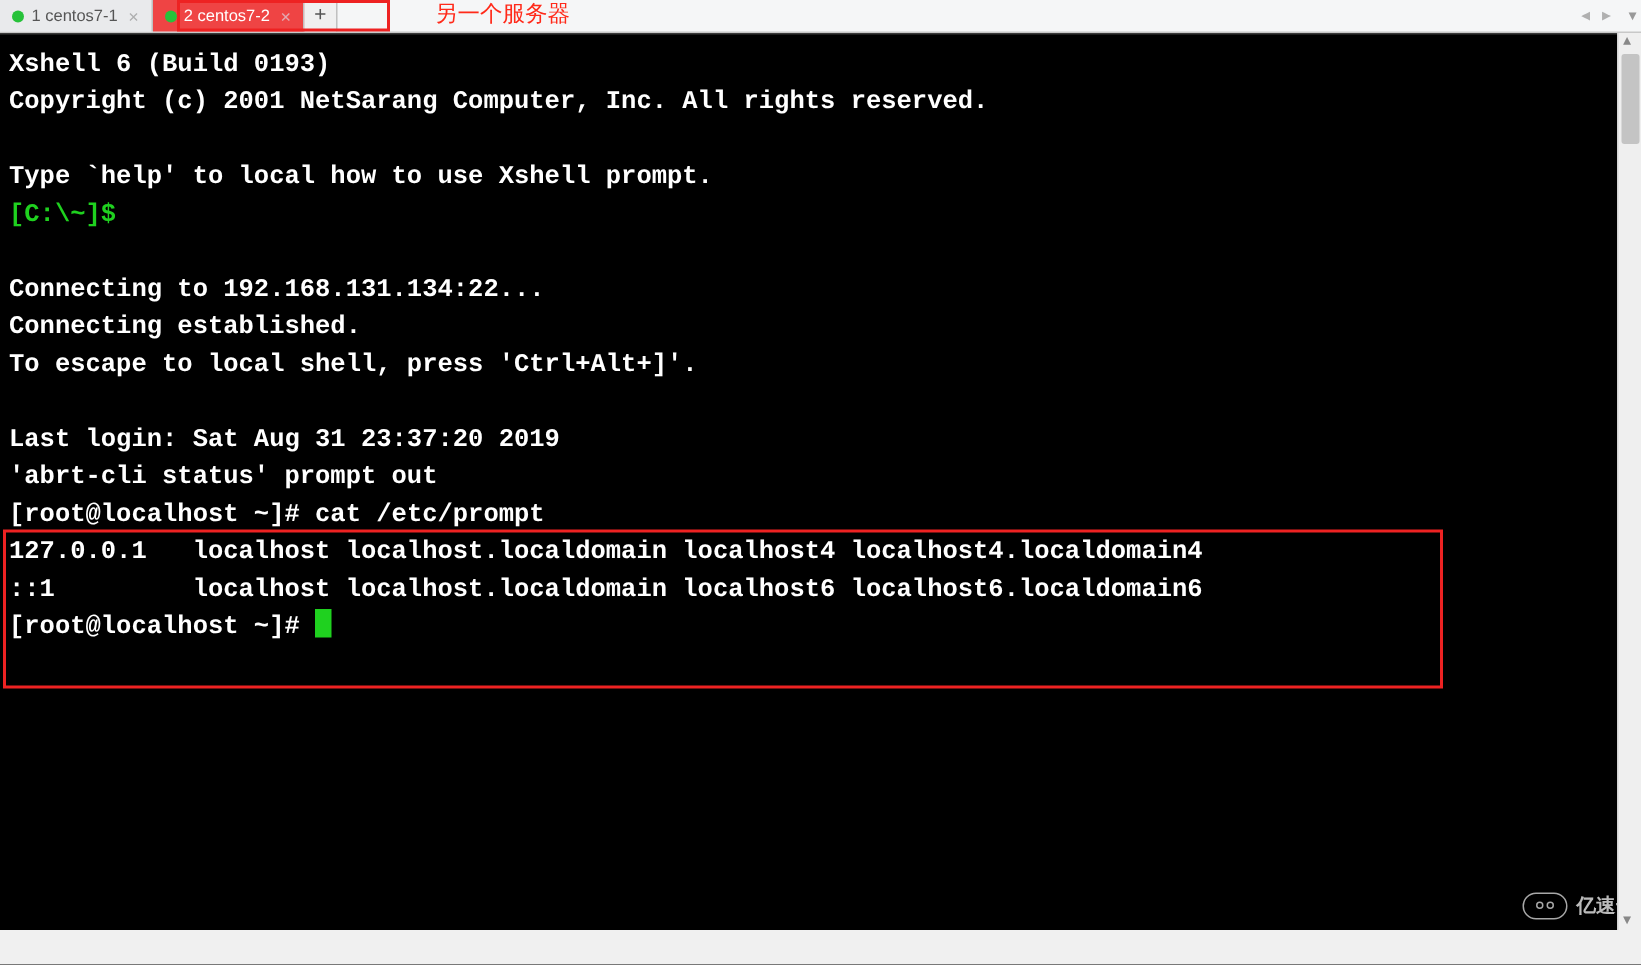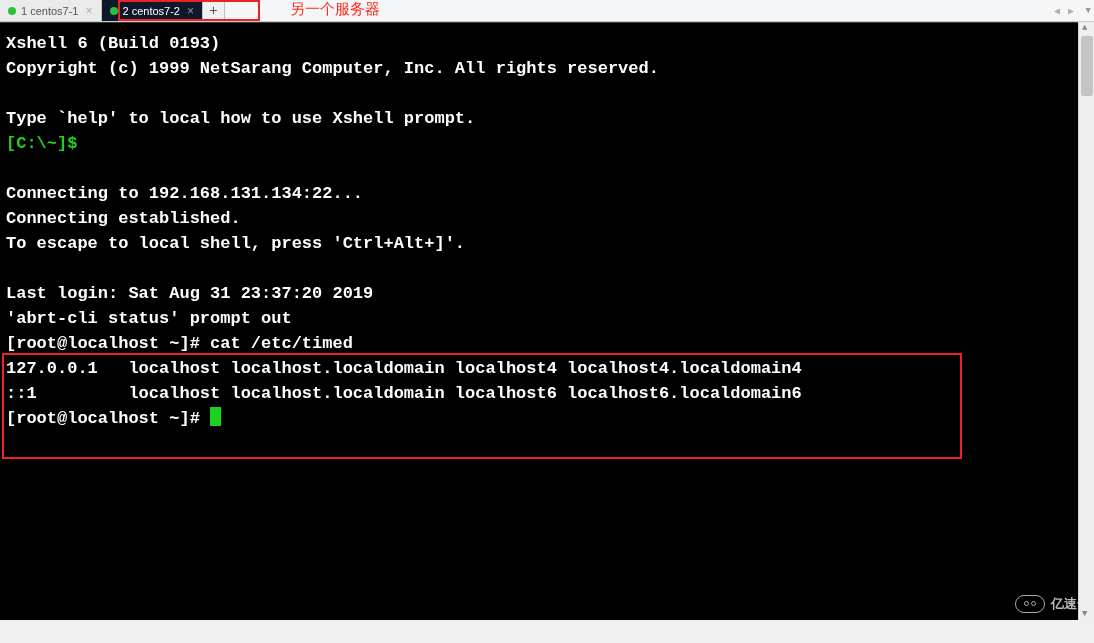--- a/index.html
+++ b/index.html
@@ -25,21 +25,21 @@
       padding: 4px 8px;
       height: 100%;
       font-size: 11px;
       font-family: "Segoe UI", Tahoma, sans-serif;
       color: #333;
       border-right: 1px solid #c0c0c0;
       cursor: pointer;
       gap: 5px;
     }
     .tab.inactive { background: #e9eaec; color: #555; }
-    .tab.active { background: #0f172a; color: #fff; }
+    .tab.active { background: #ef4444; color: #fff; }
     .status-dot {
       width: 8px; height: 8px; border-radius: 50%;
       display: inline-block;
     }
     .status-dot.green { background: #27c23a; }
     .tab-close { font-size: 12px; opacity: .6; margin-left: 2px; }
     .tab.active .tab-close { color: #dce9f8; }
     .tab.inactive .tab-close { color: #888; }
     .new-tab-btn {
       width: 22px; height: 100%;
@@ -150,32 +150,32 @@
   </div>
   <div class="tab-strip-scroll">
     <span>▼</span>
   </div>
   <div class="red-tab-box"></div>
 </div>
 
 <div class="annotation">另一个服务器</div>
 
 <div class="terminal"><span class="white">Xshell 6 (Build 0193)</span>
-<span class="white">Copyright (c) 1999 NetSarang Computer, Inc. All rights reserved.</span>
+<span class="white">Copyright (c) 2001 NetSarang Computer, Inc. All rights reserved.</span>
 <span class="white"></span>
 <span class="white">Type `help' to local how to use Xshell prompt.</span>
 <span class="green">[C:\~]$</span>
 <span class="white"></span>
 <span class="white">Connecting to 192.168.131.134:22...</span>
 <span class="white">Connecting established.</span>
 <span class="white">To escape to local shell, press 'Ctrl+Alt+]'.</span>
 <span class="white"></span>
 <span class="white">Last login: Sat Aug 31 23:37:20 2019</span>
 <span class="white">'abrt-cli status' prompt out</span>
-<span class="white">[root@localhost ~]# </span><span class="white">cat /etc/timed</span>
+<span class="white">[root@localhost ~]# </span><span class="white">cat /etc/prompt</span>
 <span class="white">127.0.0.1   localhost localhost.localdomain localhost4 localhost4.localdomain4</span>
 <span class="white">::1         localhost localhost.localdomain localhost6 localhost6.localdomain6</span>
 <span class="white">[root@localhost ~]# </span><span class="cursor-block"></span>
 <div class="red-output-box"></div>
 <div class="watermark">
   <div class="watermark-logo"><span></span><span></span></div>
   <div class="watermark-text">亿速云</div>
 </div>
 </div>
 

